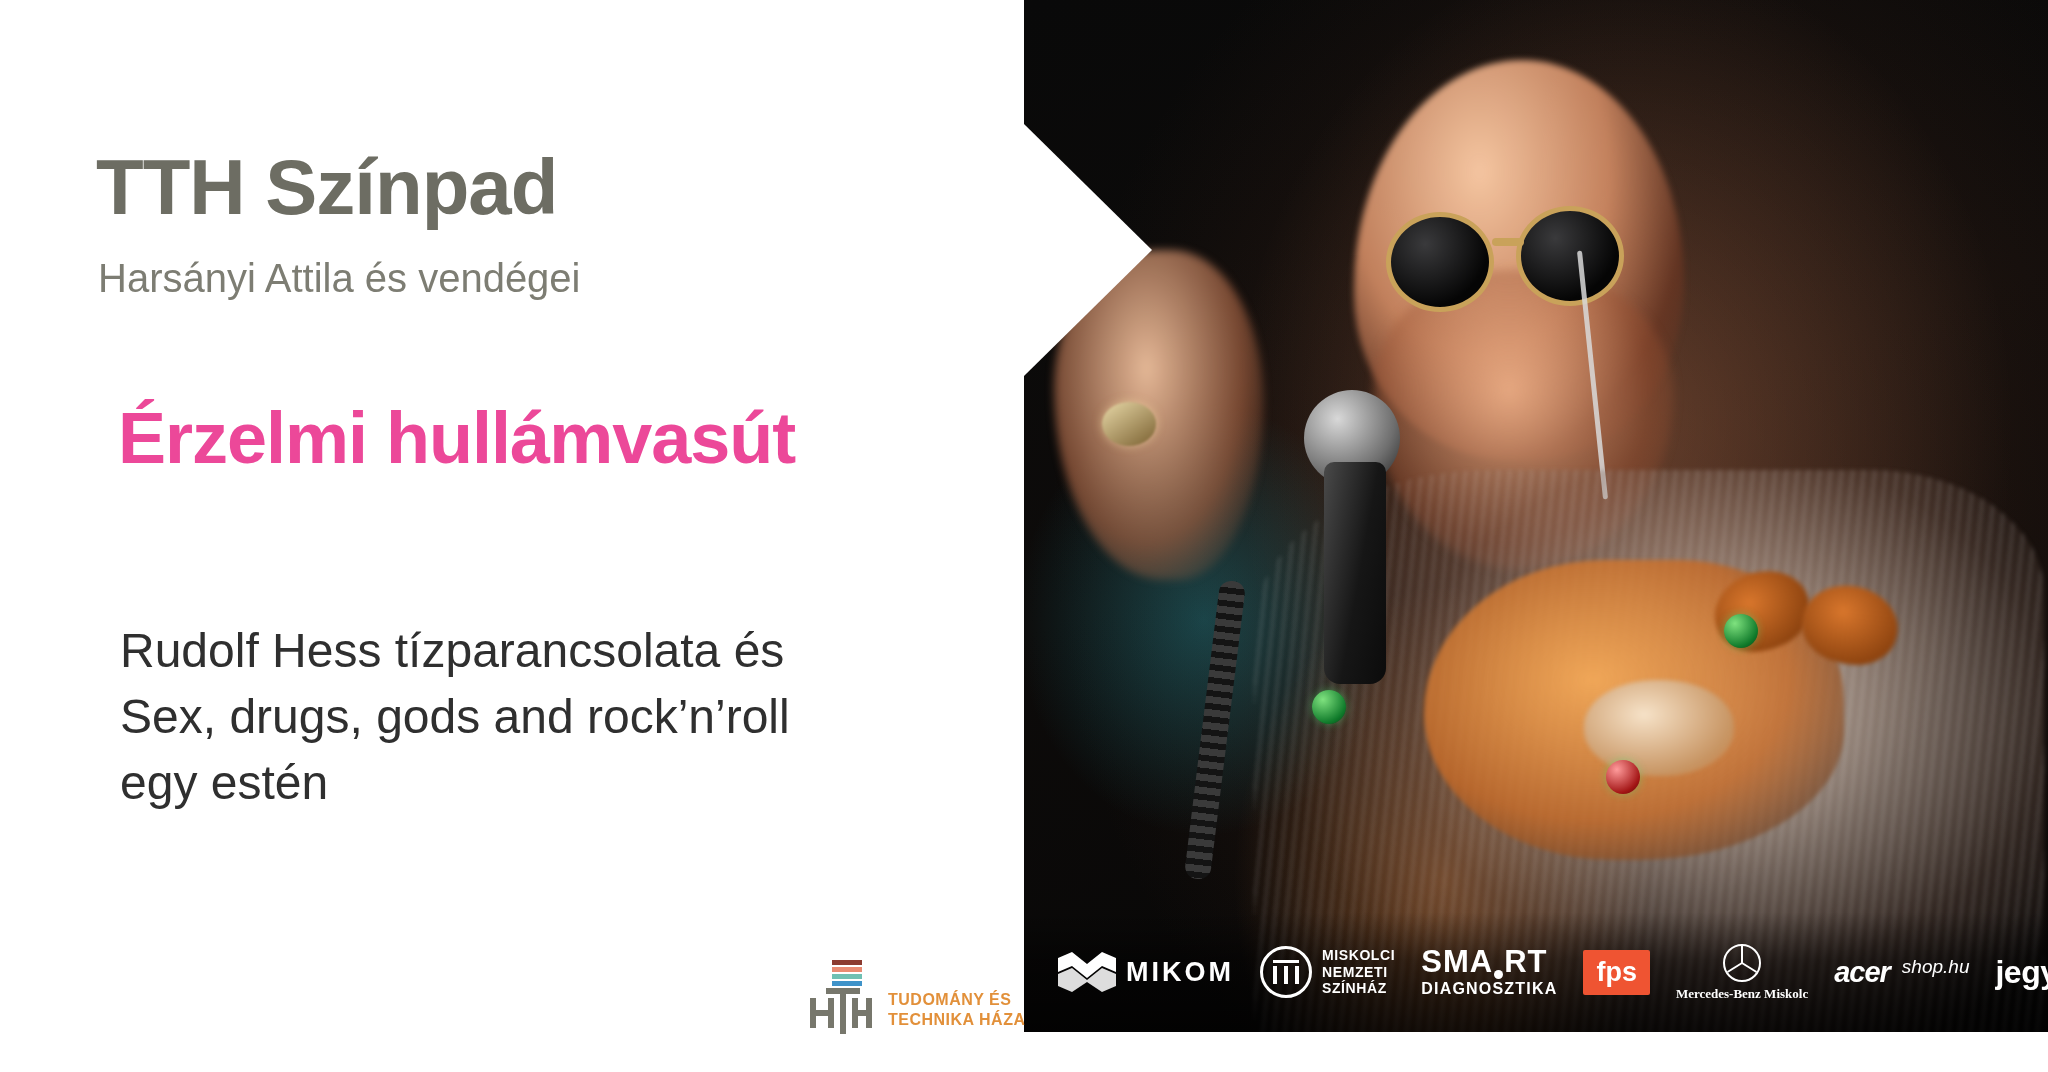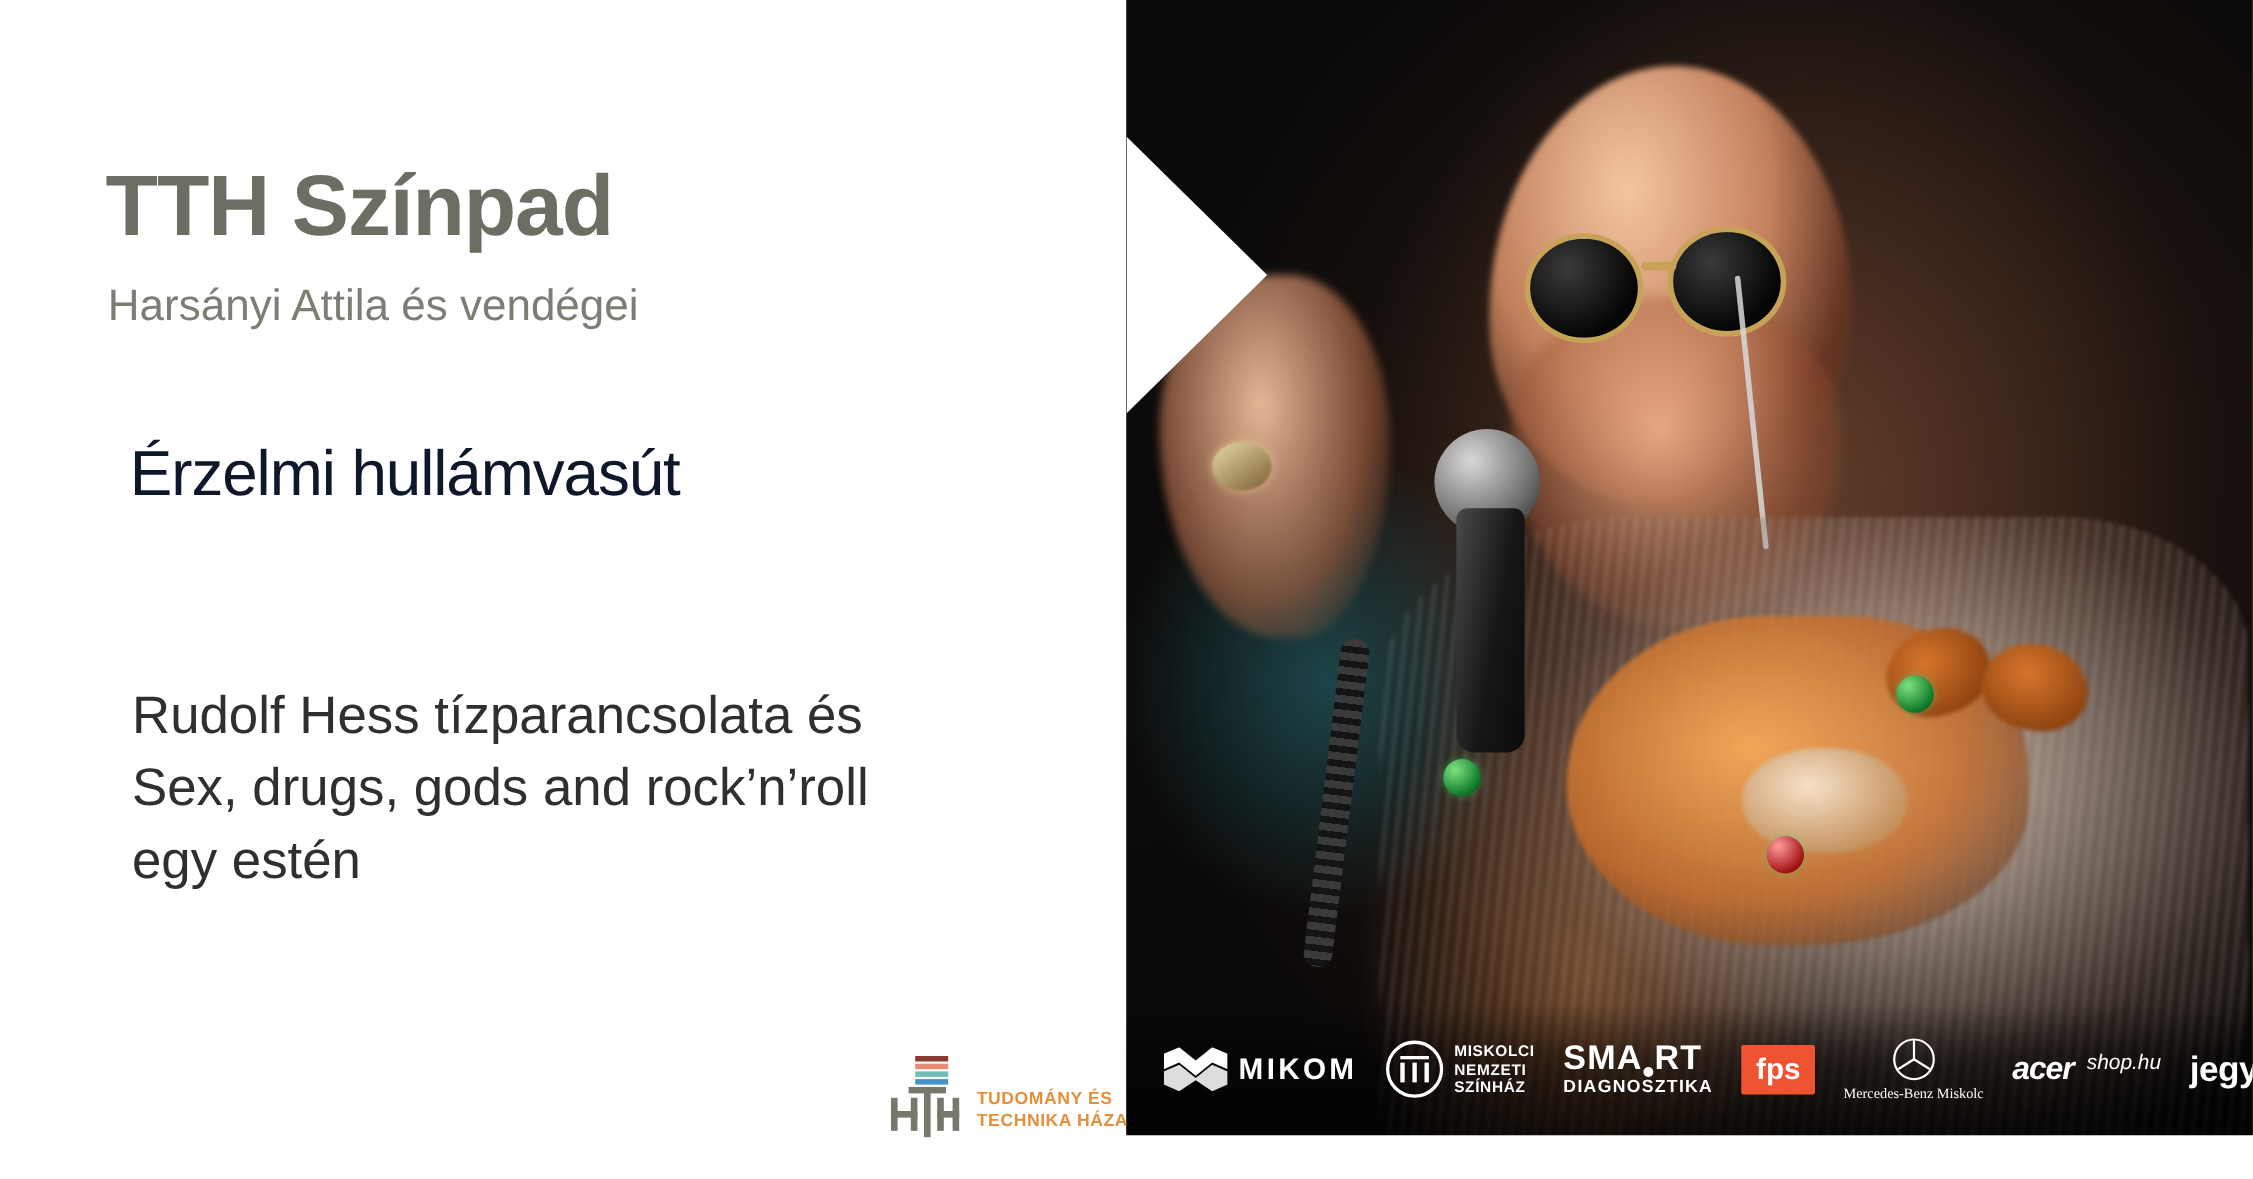--- a/index.html
+++ b/index.html
@@ -113,21 +113,21 @@
     font-size:78px; font-weight:bold; color:#6d6d63; letter-spacing:-1px;
     line-height:1;
   }
   .kicker-sub {
     position:absolute; left:98px; top:258px;
     font-size:40px; font-weight:normal; color:#7d7d73; line-height:1;
   }
 
   .headline {
     position:absolute; left:118px; top:400px; width:880px;
-    font-size:58px; font-weight:normal; color:#0f172a;
+    font-size:72px; font-weight:bold; color:#ec4899;
     line-height:1.08; letter-spacing:-1px;
   }
   .headline .hl-line { display:block; white-space:nowrap; }
 
   .desc {
     position:absolute; left:120px; top:618px; width:880px;
     font-size:48px; font-weight:normal; color:#2f2f2f; line-height:1.38;
   }
   .desc .d-line { display:block; white-space:nowrap; }
 
@@ -157,21 +157,21 @@
   .smart-wrap { color:#fff; }
   .smart-top { font-size:31px; font-weight:bold; letter-spacing:1px; line-height:1;
                display:flex; align-items:flex-start; }
   .smart-dot { width:9px; height:9px; background:#fff; border-radius:50%;
                display:inline-block; margin:0 1px; position:relative; top:7px; }
   .smart-bot { font-size:16px; font-weight:bold; letter-spacing:1.2px; margin-top:3px; }
   .fps-box { background:#ef5432; color:#fff; font-size:27px; font-weight:bold;
              padding:9px 13px; border-radius:2px; line-height:1; }
   .mb-wrap { display:flex; flex-direction:column; align-items:center; gap:3px; color:#fff; }
   .mb-star { width:40px; height:40px; }
-  .mb-text { font-family:"Liberation Serif", serif; font-size:13px; white-space:nowrap; }
+  .mb-text { font-family:"Liberation Serif", serif; font-size:13px; white-space:nowrap;font-weight:bold; }
   .acer-wrap { color:#fff; display:flex; align-items:flex-start; }
   .acer-main { font-size:29px; font-weight:bold; font-style:italic; letter-spacing:-1px; }
   .acer-sub { font-size:19px; font-style:italic; margin-left:2px; }
   .jegy-wrap { font-size:32px; font-weight:bold; letter-spacing:-.5px; }
   .jegy-a { color:#ffffff; }
 </style>
 </head>
 <body>
 
 <div class="poster">

